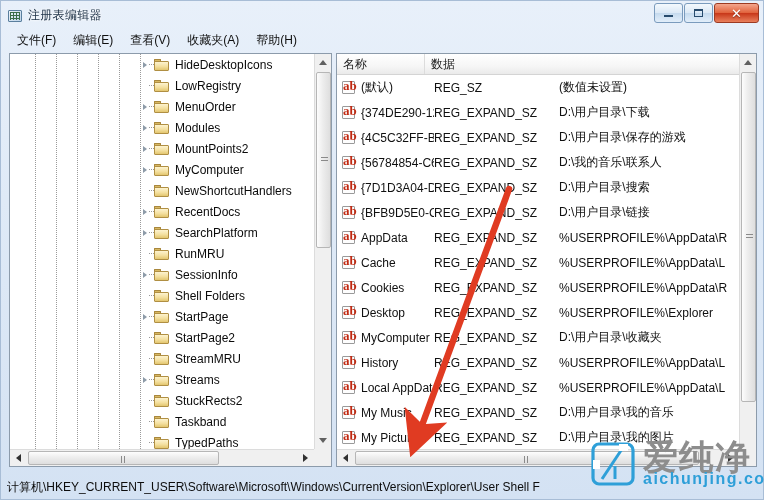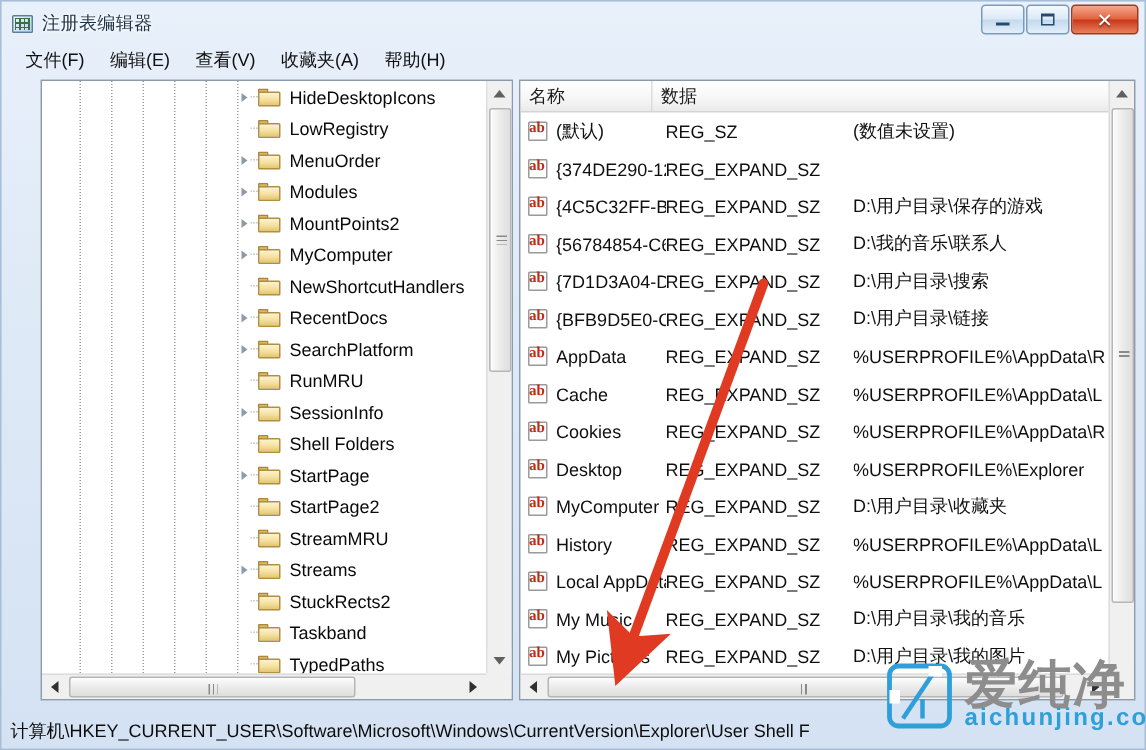--- a/index.html
+++ b/index.html
@@ -123,21 +123,21 @@
     left: 8px; top: 52px;
     width: 748px; height: 414px;
     display: flex;
   }
   .pane {
     background: #ffffff;
     border: 1px solid #8c9bab;
     position: relative;
     overflow: hidden;
   }
-  #left-pane { width: 323px; height: 414px; margin-left: 18px; }
+  #left-pane { width: 323px; height: 414px; }
   #splitter { width: 4px; height: 414px; background: transparent; cursor: col-resize; }
   #right-pane { width: 421px; height: 414px; padding-left: 36px; }
 
   
   #tree-viewport {
     position: absolute;
     left: 0; top: 0; right: 17px; bottom: 17px;
     overflow: hidden;
   }
   #tree-indents {
@@ -251,21 +251,21 @@
   .val-icon .page {
     position: absolute; left: 0; top: 0;
     width: 13px; height: 13px;
     background: #fdfdfd;
     border: 1px solid #9a9a9a;
     border-radius: 1px;
   }
   .val-icon .ab {
     position: absolute; left: 1px; top: 1px;
     width: 11px; height: 8px;
-    font-size: 10px;
+    font-size: 13px;
     font-weight: bold;
     color: #c12a12;
     line-height: 8px;
     text-align: left;
     font-family: "Liberation Serif", serif;
   }
   .c-name { width: 73px; overflow: hidden; }
   .c-type { width: 125px; }
   .c-data { flex: 1; overflow: hidden; }
 
@@ -666,20 +666,21 @@
               <span class="c-type">REG_SZ</span>
               <span class="c-data">(数值未设置)</span>
             </div>
             <div class="list-row">
               <span class="val-icon">
                 <span class="page"></span>
                 <span class="ab">ab</span>
               </span>
               <span class="c-name">{374DE290-12...</span>
               <span class="c-type">REG_EXPAND_SZ</span>
+              <span class="c-data">D:\用户目录\下载</span>
             </div>
             <div class="list-row">
               <span class="val-icon">
                 <span class="page"></span>
                 <span class="ab">ab</span>
               </span>
               <span class="c-name">{4C5C32FF-BB...</span>
               <span class="c-type">REG_EXPAND_SZ</span>
               <span class="c-data">D:\用户目录\保存的游戏</span>
             </div>

